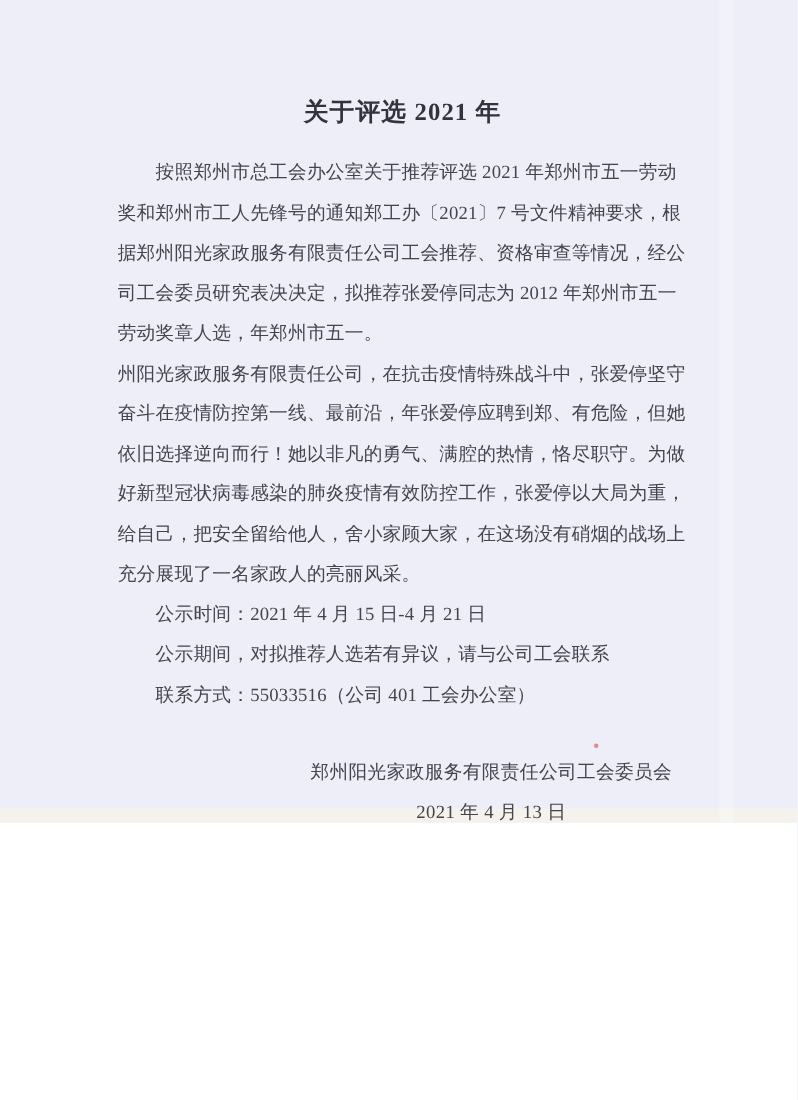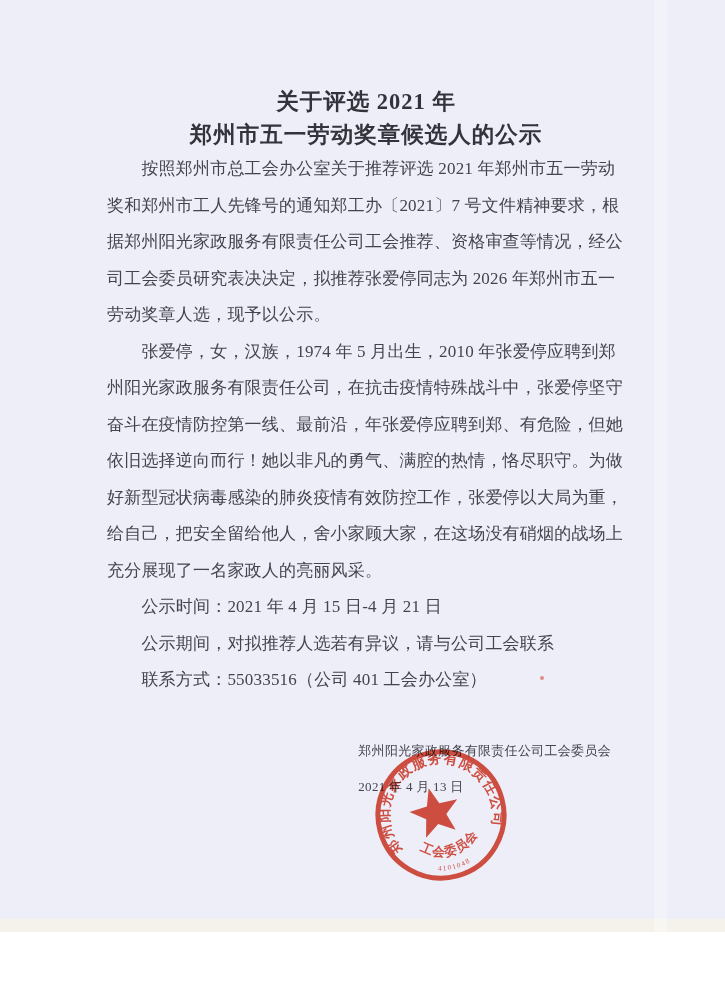--- a/index.html
+++ b/index.html
@@ -1,18 +1,18 @@
 <!DOCTYPE html>
 <html style="--stamp-red: #d93a28; --paper: #edeef7; --ink: #44444d;"><head>
 <meta charset="utf-8">
 <style>
   html,body{margin:0;padding:0;}
   .page{
     position:relative;
-    width:725px;height:932px;
+    width:725px;height:748px;
     background:var(--paper,#edeef7);
     font-family:"Liberation Serif","DejaVu Serif",serif;
     color:var(--ink,#44444d);
     overflow:hidden;
   }
   
   .bottom-strip{
     position:absolute;left:0;bottom:0;width:100%;height:13px;
     background:#f4f2ea;
   }
@@ -30,36 +30,37 @@
   }
   .title-block{
     text-align:center;
     font-weight:bold;
     font-size:22.5px;
     line-height:33px;
     letter-spacing:1px;
     color:#33333c;
   }
   .body-block{
+    margin-top:21px;
   }
   .doc-line{
     font-size:17px;
     line-height:36.5px;
     letter-spacing:0.2px;
     white-space:nowrap;
   }
   .footer{
     margin-top:34px;
     text-align:right;
     padding-right:14px;
   }
   .footer-inner{
     display:inline-block;
-    text-align:left;
-    font-size:13px;
+    text-align:center;
+    font-size:17px;
     line-height:36.5px;
     letter-spacing:0.3px;
     white-space:nowrap;
     font-family:Liberation Serif, serif;
   }
   .stamp{
     position:absolute;
     left:341px;top:715px;
     width:200px;height:200px;
     mix-blend-mode:multiply;
@@ -74,30 +75,28 @@
 
 <div class="page">
 
   <div class="bottom-strip"></div>
   <div class="right-band"></div>
 
   <div class="content">
 
     <div class="title-block">
       <div class="title-line">关于评选 2021 年</div>
-      <div class="title-line">郑州市五一劳动奖章候选人的公示</div>
     </div>
 
     <div class="body-block">
         <div class="doc-line">　　按照郑州市总工会办公室关于推荐评选 2021 年郑州市五一劳动</div>
         <div class="doc-line">奖和郑州市工人先锋号的通知郑工办〔2021〕7 号文件精神要求，根</div>
         <div class="doc-line">据郑州阳光家政服务有限责任公司工会推荐、资格审查等情况，经公</div>
-        <div class="doc-line">司工会委员研究表决决定，拟推荐张爱停同志为 2026 年郑州市五一</div>
-        <div class="doc-line">劳动奖章人选，现予以公示。</div>
-        <div class="doc-line">　　张爱停，女，汉族，1974 年 5 月出生，2010 年张爱停应聘到郑</div>
+        <div class="doc-line">司工会委员研究表决决定，拟推荐张爱停同志为 2012 年郑州市五一</div>
+        <div class="doc-line">劳动奖章人选，年郑州市五一。</div>
         <div class="doc-line">州阳光家政服务有限责任公司，在抗击疫情特殊战斗中，张爱停坚守</div>
         <div class="doc-line">奋斗在疫情防控第一线、最前沿，年张爱停应聘到郑、有危险，但她</div>
         <div class="doc-line">依旧选择逆向而行！她以非凡的勇气、满腔的热情，恪尽职守。为做</div>
         <div class="doc-line">好新型冠状病毒感染的肺炎疫情有效防控工作，张爱停以大局为重，</div>
         <div class="doc-line">给自己，把安全留给他人，舍小家顾大家，在这场没有硝烟的战场上</div>
         <div class="doc-line">充分展现了一名家政人的亮丽风采。</div>
         <div class="doc-line">　　公示时间：2021 年 4 月 15 日-4 月 21 日</div>
         <div class="doc-line">　　公示期间，对拟推荐人选若有异议，请与公司工会联系</div>
         <div class="doc-line">　　联系方式：55033516（公司 401 工会办公室）</div>
       </div>

